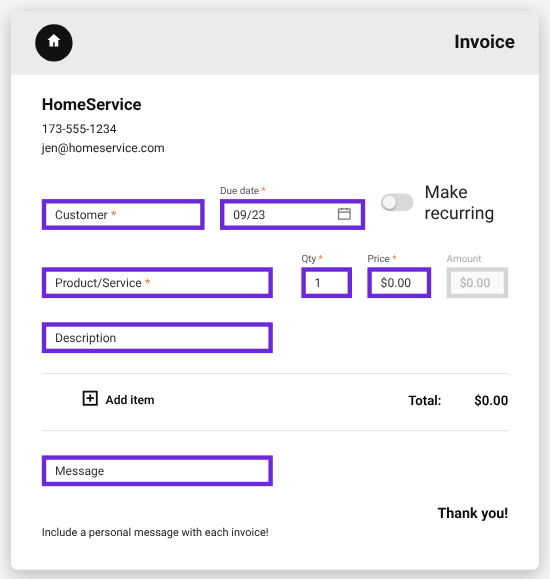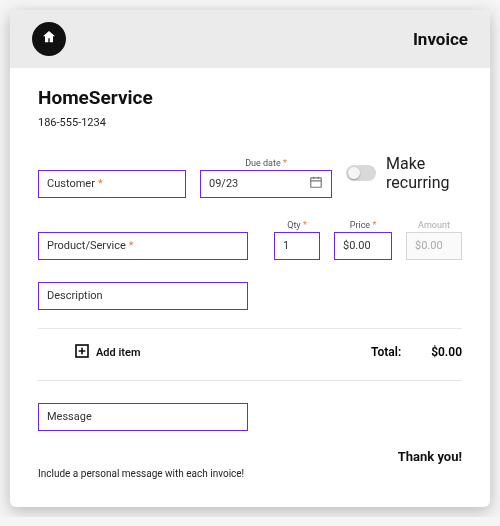--- a/index.html
+++ b/index.html
@@ -30,41 +30,40 @@
     display: flex; align-items: center; justify-content: center;
   }
   .header-title {
     font-weight: 700;
     font-size: 17px;
     color: #111;
   }
   .body {
     padding: 18px 28px 28px 28px;
   }
-  .biz-name { font-weight: 700; font-size: 19px; color:#111; margin-bottom: 6px; }
+  .biz-name { font-weight: 700; font-size: 15px; color:#111; margin-bottom: 6px; }
   .biz-line { font-size: 11px; color:#222; line-height: 1.5; }
   .row {
     display: flex;
     gap: 14px;
     align-items: flex-end;
     margin-top: 22px;
   }
   .field {
     display: flex;
     flex-direction: column;
-    text-align: center;
   }
   .mini-label {
     font-size: 9px;
     color: #555;
     margin-bottom: 2px;
   }
   .ast { color: #e77c3e; }
   .input {
-    border: 1px solid #6d28d9;
+    border: 4px solid #6d28d9;
     background: #fff;
     font-size: 11px;
     color: #333;
     padding: 0 8px;
     height: 28px;
     display: flex;
     align-items: center;
     position: relative;
   }
   .input.placeholder-style { color: #333; }
@@ -122,21 +121,22 @@
             <path d="M12 3l9 8h-3v9h-5v-6h-2v6H6v-9H3l9-8z"></path>
           </svg>
       </span>
     </div>
     <div class="header-title">Invoice</div>
   </div>
 
   <div class="body">
 
     <div class="biz-name">HomeService</div>
-    <div class="biz-line">186-555-1234</div>
+    <div class="biz-line">173-555-1234</div>
+    <div class="biz-line">jen@homeservice.com</div>
 
     <div class="row">
       <div class="field">
         <div class="input w-customer placeholder-style">
           <span>Customer</span>
           <span style="margin-left:3px" class="ast">*</span>
         </div>
       </div>
 
       <div class="field">

